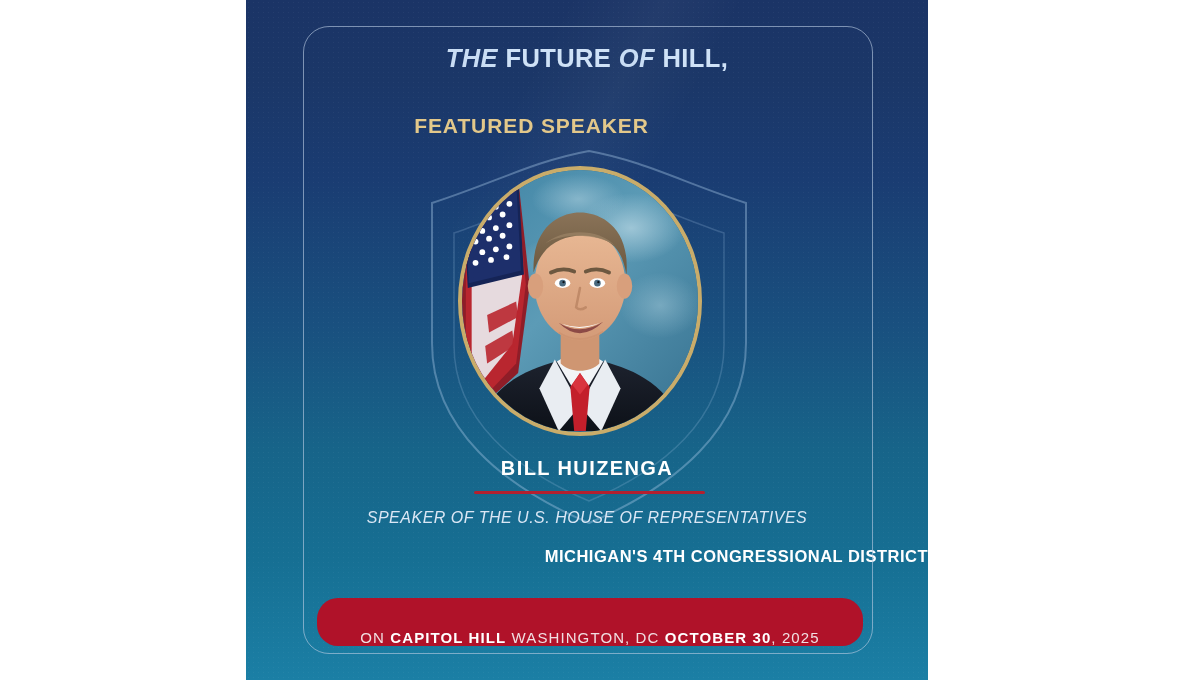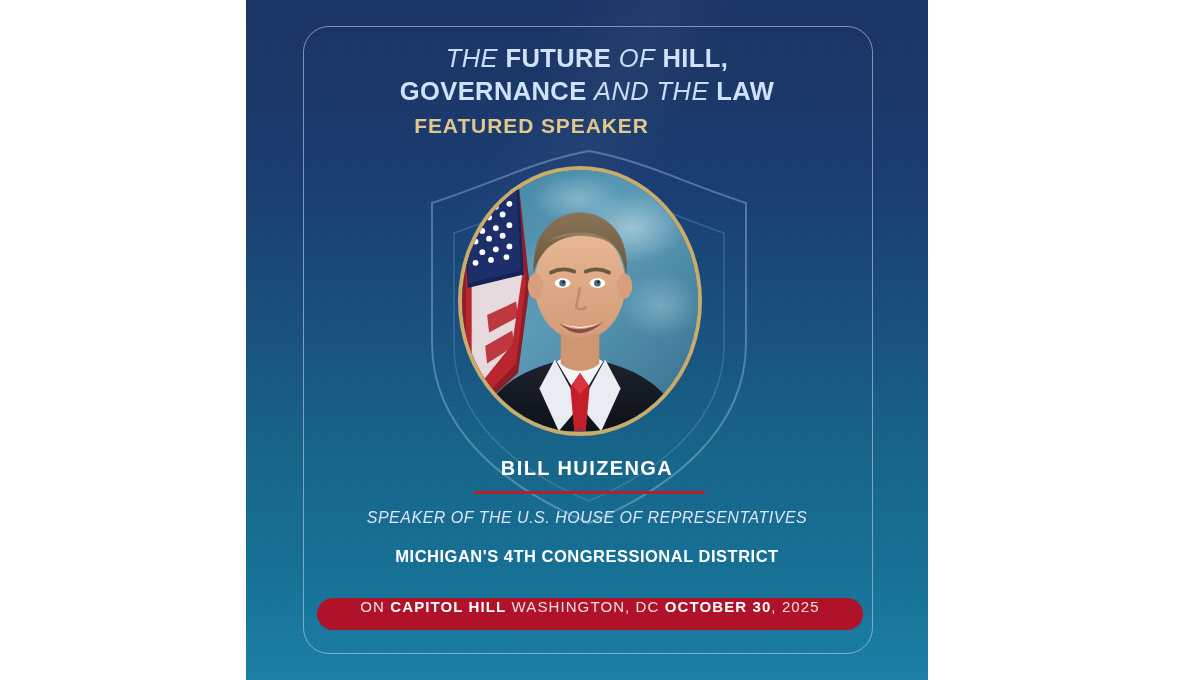--- a/index.html
+++ b/index.html
@@ -83,21 +83,21 @@
     line-height: 1.28;
     letter-spacing: 0.4px;
   }
   .headline .line {
     display: block;
     font-size: 25.5px;
     white-space: nowrap;
   }
   .hl-it {
     font-style: italic;
-    font-weight: 400;
+    font-weight: 700;
     color: #c9ddf4;
   }
   .hl-bd {
     font-weight: 700;
     font-style: normal;
     color: #cfe2f7;
   }
 
   .featured {
     position: absolute;
@@ -174,38 +174,38 @@
     font-style: italic;
     font-weight: 400;
     letter-spacing: 0.5px;
     color: #dbe7f5;
   }
   .speaker-district {
     position: absolute;
     left: 0;
     top: 547px;
     width: 682px;
-    text-align: center;
+    text-align: right;
     font-size: 16.5px;
     font-weight: 700;
     letter-spacing: 0.5px;
     color: #ffffff;
   }
 
   
   .banner {
     position: absolute;
     left: 71px;
     top: 598px;
     width: 546px;
-    height: 32px;
+    height: 48px;
     background: #b01229;
     border-radius: 21px;
     display: flex;
-    align-items: flex-start;
+    align-items: flex-end;
     justify-content: center;
   }
   .banner-text {
     font-size: 15px;
     letter-spacing: 1.1px;
     color: #ffffff;
     white-space: nowrap;
   }
   .bn-light { font-weight: 400; color: #f1dfe2; }
   .bn-bold  { font-weight: 700; color: #ffffff; }
@@ -228,25 +228,20 @@
                L300 198 C300 272 240 322 165 354
                C90 322 30 272 30 198 Z" stroke="rgba(168,200,230,0.22)" stroke-width="1.5" fill="none"></path>
     </svg>
 
     <div class="headline">
       <span class="line">
         <span class="hl-it">THE</span>
         <span class="hl-bd">FUTURE</span>
         <span class="hl-it">OF</span>
         <span class="hl-bd">HILL,</span>
-      </span>
-      <span class="line">
-        <span class="hl-bd">GOVERNANCE</span>
-        <span class="hl-it">AND THE</span>
-        <span class="hl-bd">LAW</span>
       </span>
     </div>
 
     <div class="featured">FEATURED SPEAKER</div>
 
     <div class="portrait-wrap">
       <div class="portrait-ring">
         <svg class="portrait-img" viewBox="0 0 244 270" preserveAspectRatio="xMidYMid slice" xmlns="http://www.w3.org/2000/svg">
           <defs>
             <linearGradient id="bgSky" x1="0" y1="0" x2="1" y2="1">

